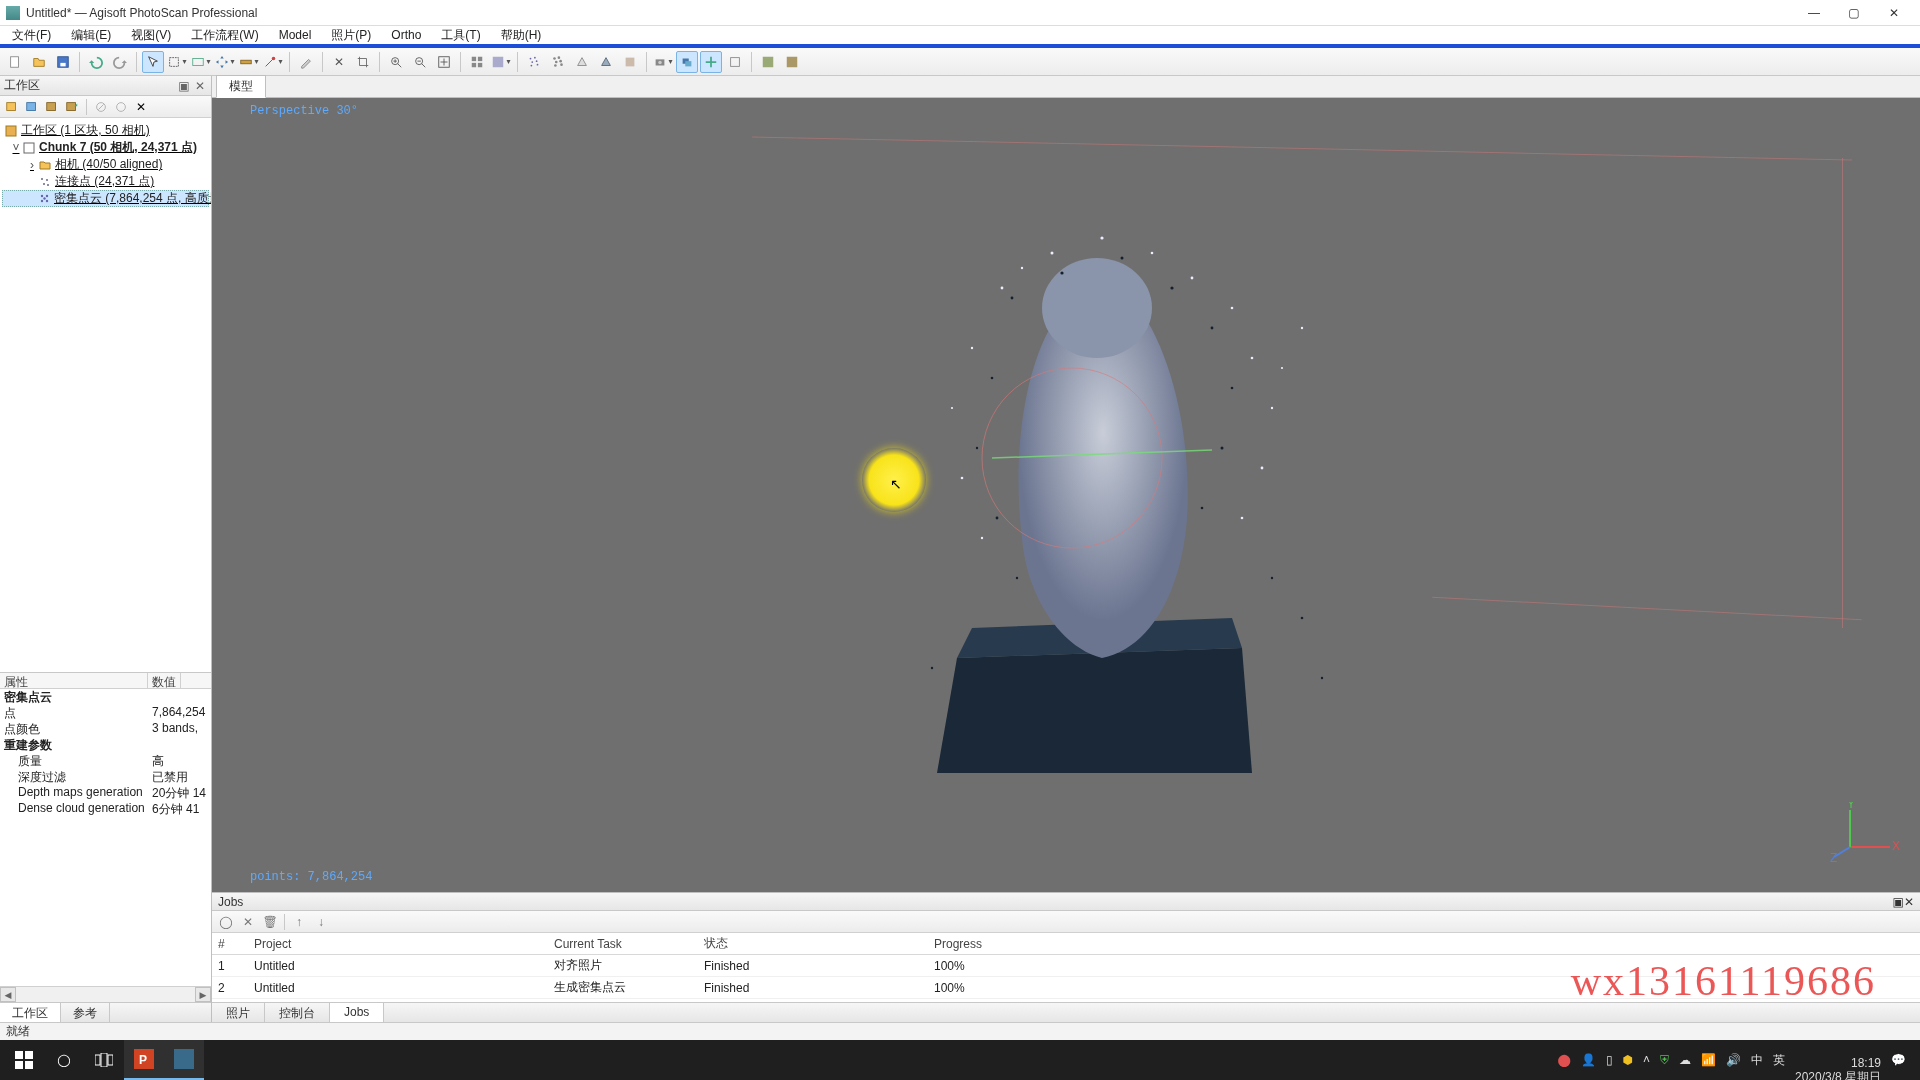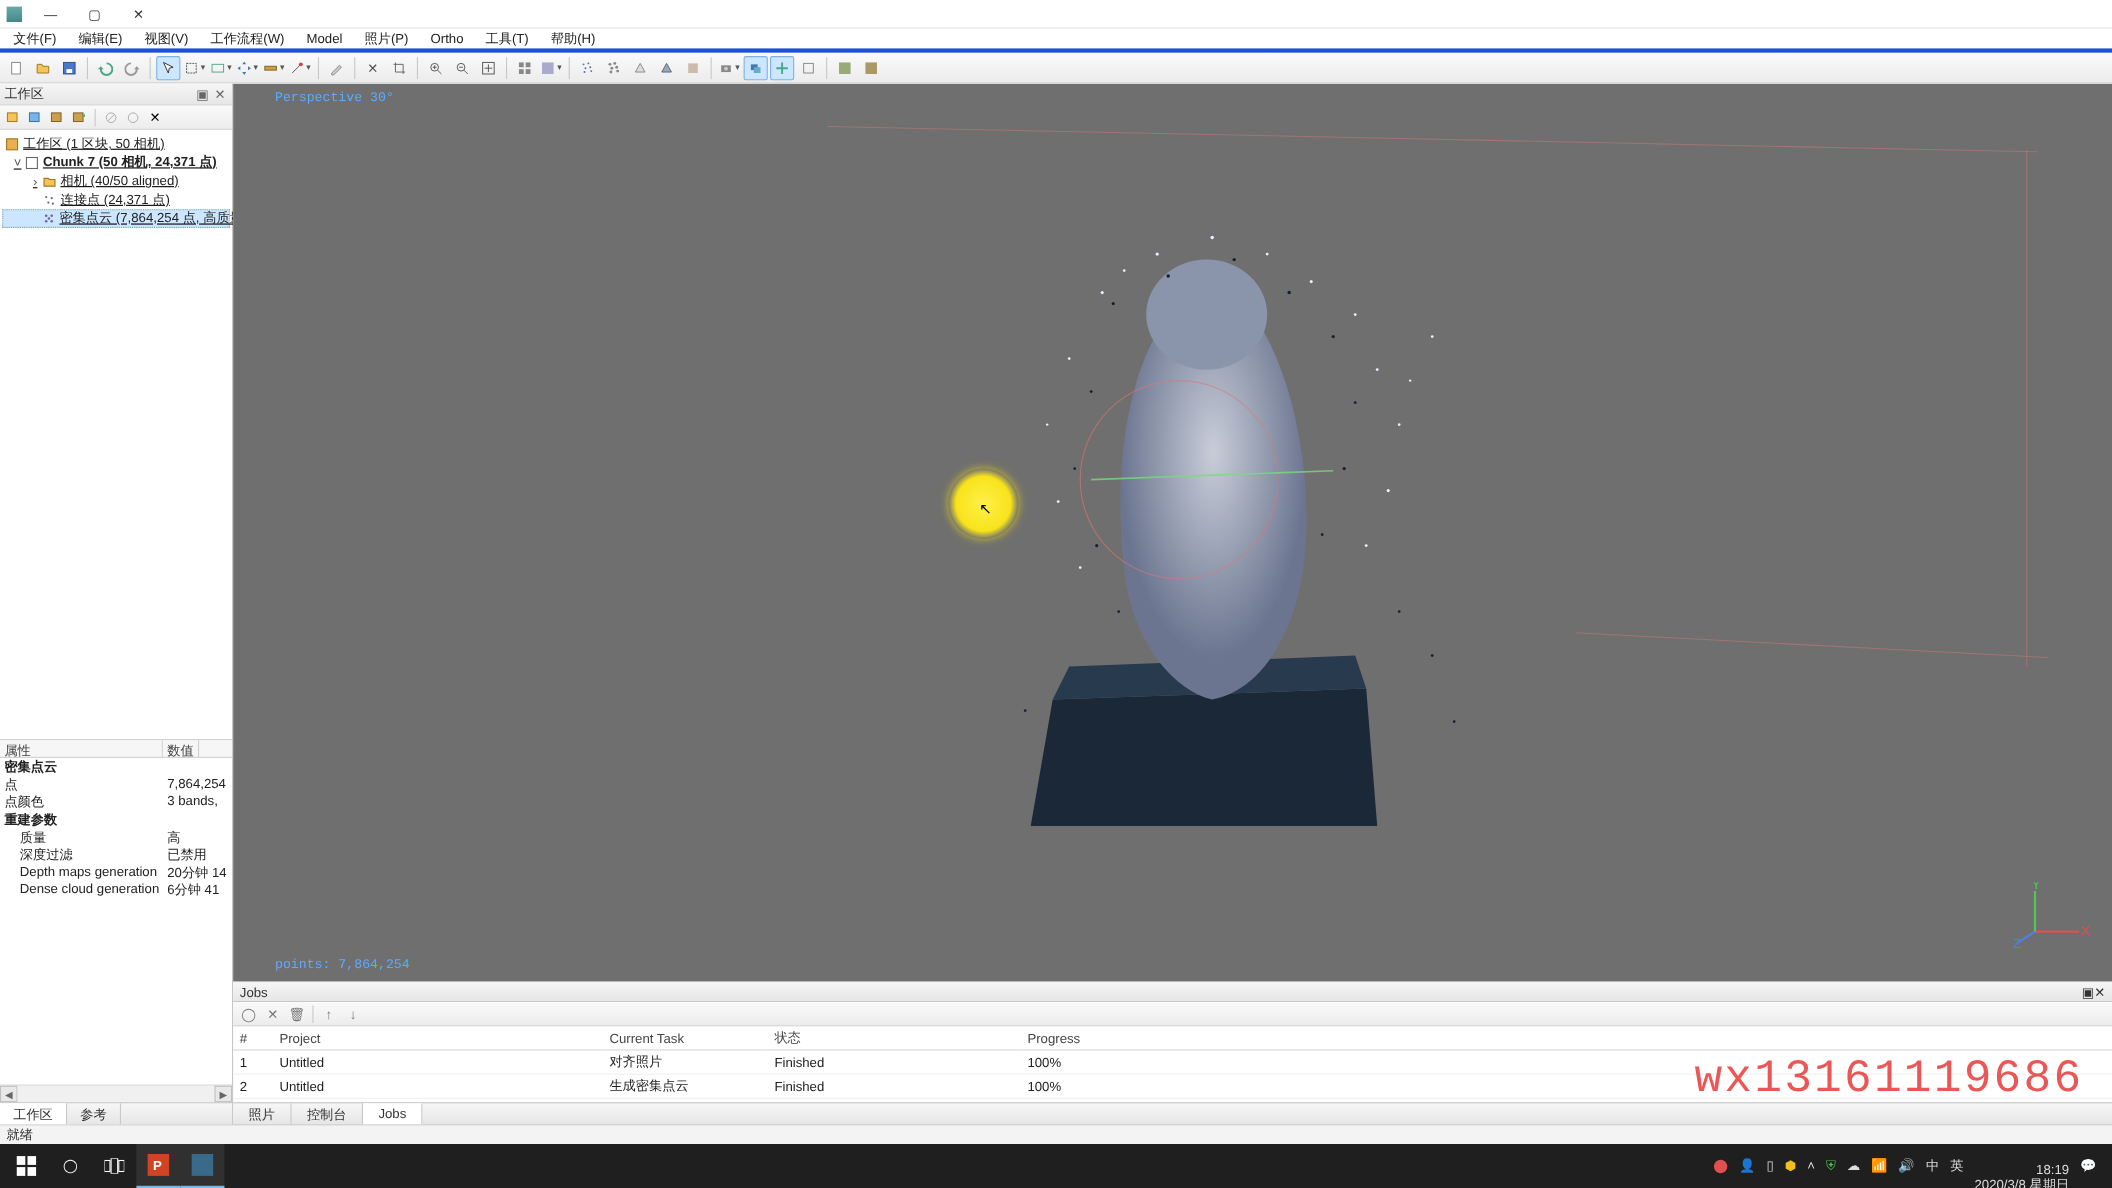--- a/index.html
+++ b/index.html
@@ -68,28 +68,29 @@
 .bottom-tabs { height: 20px; background: linear-gradient(#f6f6f6,#e6e6e6); display:flex; border-top:1px solid #c8c8c8;}
 .bottom-tabs .bt { padding: 2px 14px; border-right:1px solid #c8c8c8; color:#333;}
 .bottom-tabs .bt.active { background:#fff; }
 .statusbar { height: 18px; background: #f3f3f3; border-top: 1px solid #c8c8c8; display:flex;align-items:center;padding:0 6px;color:#333;}
 .taskbar { height: 40px; background: #1f1f1f; display: flex; align-items: center; padding: 0 4px; color: #fff; }
 .taskbar .tb-item { width: 40px; height: 40px; display:flex;align-items:center;justify-content:center; }
 .taskbar .tb-item.active { border-bottom: 2px solid #76b9ed; background: rgba(255,255,255,0.08); }
 .taskbar .flex { flex:1; }
 .tray { display:flex;align-items:center;gap:10px;padding:0 10px;color:#ddd; }
 .tray .clock { text-align:right; line-height:14px;margin-top:19px; }
-.watermark { position: fixed; right: 26px; bottom: 75px; color: #e83a3a; font-size: 42px; font-family: Liberation Mono, monospace; letter-spacing: 2px; opacity: 0.85; pointer-events:none;}
+.watermark { position: fixed; right: 44px; bottom: 75px; color: #e83a3a; font-size: 42px; font-family: Liberation Serif, serif; letter-spacing: 2px; opacity: 0.85; pointer-events:none;}
 .bbox-line{position:absolute;background:rgba(200,120,120,0.55);}
 </style>
 </head>
 <body>
 
 <div class="titlebar">
   <div class="app-icon"></div>
+  <div class="title">Untitled* — Agisoft PhotoScan Professional</div>
   <div class="winbtn">—</div>
   <div class="winbtn">▢</div>
   <div class="winbtn">✕</div>
 </div>
 
 <div class="menubar">
   <div class="item">文件(F)</div>
   <div class="item">编辑(E)</div>
   <div class="item">视图(V)</div>
   <div class="item">工作流程(W)</div>
@@ -429,20 +430,23 @@
       </div>
     </div>
 
     <div class="left-tabs">
       <div class="lt active">工作区</div>
       <div class="lt">参考</div>
     </div>
   </div>
 
   <div class="main-col">
+    <div class="model-tab">
+      <div class="tab">模型</div>
+    </div>
     <div class="viewport">
       <div class="vp-label vp-tl">Perspective 30°</div>
       <div class="vp-label vp-bl">points: 7,864,254</div>
 
       <div class="bbox-line" style="left:540px; top:50px; width:1100px; height:1px; transform:rotate(1.2deg);"></div>
       <div class="bbox-line" style="left:1630px; top:60px; width:1px; height:470px;"></div>
       <div class="bbox-line" style="left:1220px; top:510px; width:430px; height:1px; transform:rotate(3deg);"></div>
 
       <svg class="pointcloud" width="800" height="580" style="left:550px; top:100px;" viewBox="0 0 800 580">
         <defs>

